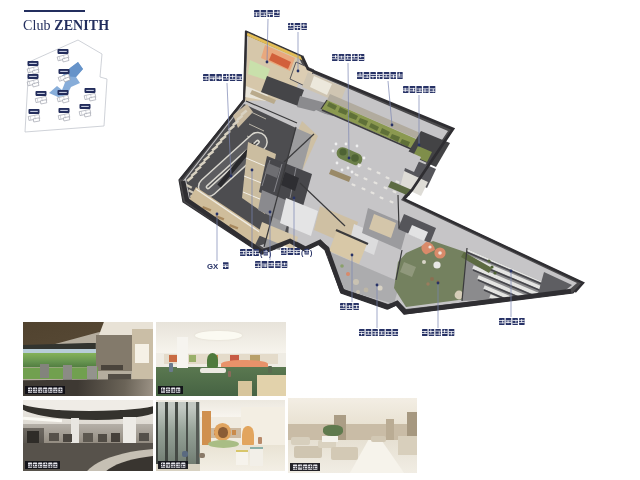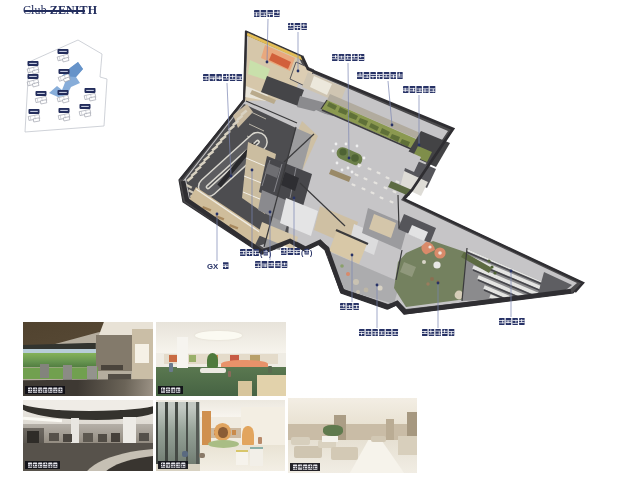--- a/index.html
+++ b/index.html
@@ -4,21 +4,21 @@
 html,body{margin:0;padding:0;background:#ffffff;width:640px;height:480px;overflow:hidden;
 font-family:"Liberation Sans",sans-serif;}
 #page{position:relative;width:640px;height:480px;background:#ffffff;}
 .photo{position:absolute;overflow:hidden;}
 .chip{position:absolute;left:2px;bottom:2px;background:rgba(12,12,20,0.9);}
 </style></head><body>
 <div id="page">
 
 <div style="position:absolute;left:24px;top:10px;width:61px;height:1.5px;background:#232e5e;"></div>
 
-<div style="position:absolute;left:23px;top:3px;font-family:'Liberation Serif',serif;font-size:12px;color:#232e5e;letter-spacing:0.1px;">Club&nbsp;<b>ZENITH</b></div>
+<div style="position:absolute;left:23px;top:18px;font-family:'Liberation Serif',serif;font-size:14px;color:#232e5e;letter-spacing:0.1px;">Club&nbsp;<b>ZENITH</b></div>
 
 <svg style="position:absolute;left:0;top:0" width="135" height="140" viewBox="0 0 135 140">
       <polygon points="78,40 102,54 100,77 107,79 104,126 25,132 29,62" fill="#ffffff" stroke="#c3c6ce" stroke-width="0.8"></polygon>
       <path d="M49,93 L57,86 L62,90 L66,80 L62,76 L70,68 L78,62 L83,69 L76,77 L80,83 L71,87 L67,95 L58,97 Z" fill="#7da6d6" opacity="0.92"></path>
       <path d="M62,76 L70,68 L78,62 L83,69 L76,77 Z" fill="#6693c9"></path>
       <g transform="rotate(-15 63 57.5)">
         <rect x="57.5" y="55.5" width="11" height="4" fill="#ffffff" stroke="#9a9da8" stroke-width="0.6"></rect>
         <rect x="62" y="58.7" width="6" height="3.2" fill="#ffffff" stroke="#9a9da8" stroke-width="0.6"></rect>
         <line x1="59.5" y1="55.5" x2="59.5" y2="59.5" stroke="#aaadb8" stroke-width="0.45"></line>
         <line x1="64" y1="55.5" x2="64" y2="59.5" stroke="#aaadb8" stroke-width="0.45"></line>

